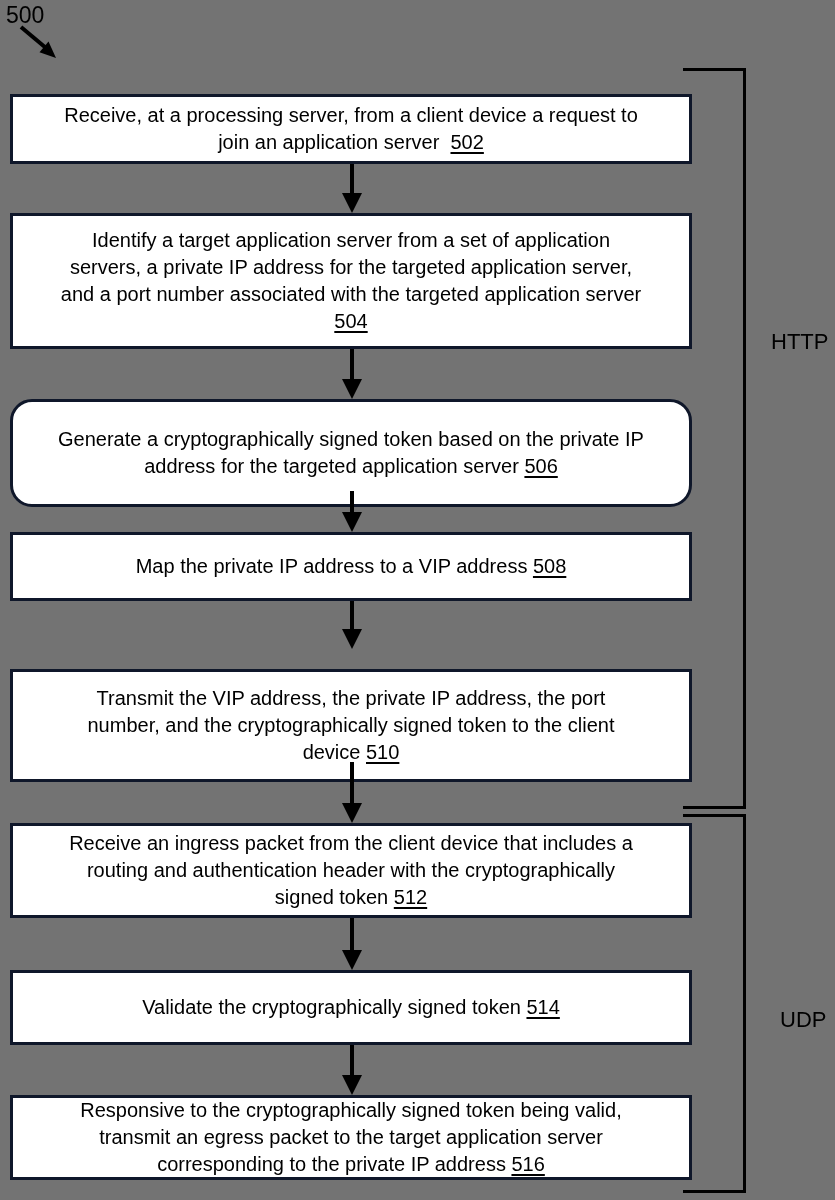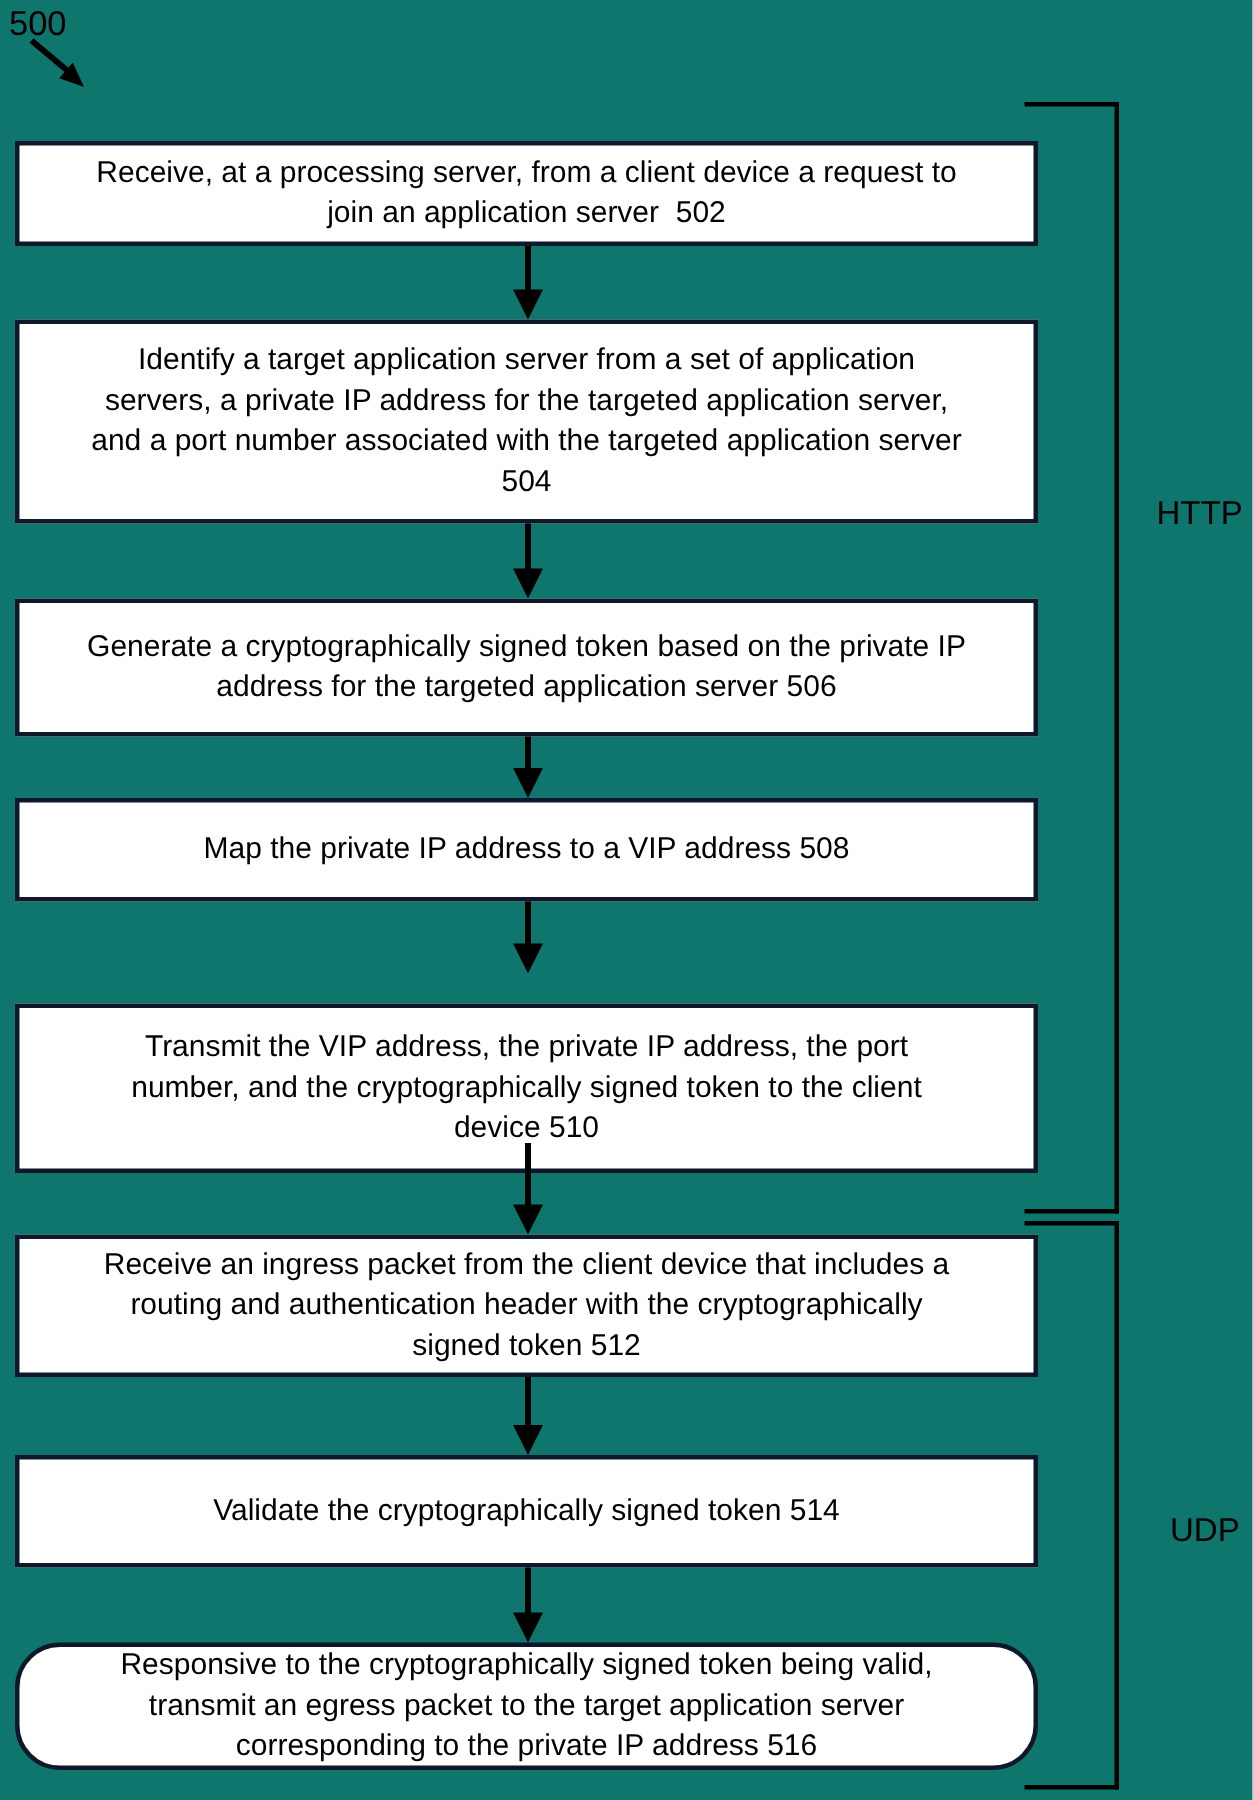--- a/index.html
+++ b/index.html
@@ -1,40 +1,41 @@
 <!DOCTYPE html>
 <html><head>
 <meta charset="utf-8">
 <style>
   html, body { margin: 0; padding: 0; background: #ffffff; }
   .stage {
     position: relative;
     width: 835px;
     height: 1200px;
-    background: #0f766e;
+    background: #737373;
     color: #000000;
     font-family: "Liberation Sans", sans-serif;
     overflow: hidden;
   }
   .step-box {
     position: absolute;
     left: 10px;
     width: 682px;
     box-sizing: border-box;
     border: 3px solid #0f172a;
     background: #fff;
     display: flex;
     align-items: center;
     justify-content: center;
     text-align: center;
     font-size: 20px;
     line-height: 27px;
     padding: 0 8px;
   }
   .ref {
+    text-decoration: underline;
     text-decoration-thickness: 2px;
     text-underline-offset: 3px;
   }
   .arrow-line {
     position: absolute;
     left: 350px;
     width: 4px;
     background: #000;
   }
   .arrow-head {
@@ -83,36 +84,36 @@
     <line x1="21" y1="27" x2="46" y2="48" stroke="#000" stroke-width="4"></line>
     <polygon points="56,58 39.5,52.2 48.5,41.6" fill="#000"></polygon>
   </svg>
 
   <div class="step-box" style="top:94px;  height:70px;">
       <div>Receive, at a processing server, from a client device a request to<br>join an application server &nbsp;<span class="ref">502</span></div>
     </div>
   <div class="step-box" style="top:213px; height:136px;">
       <div>Identify a target application server from a set of application<br>servers, a private IP address for the targeted application server,<br>and a port number associated with the targeted application server<br><span class="ref">504</span></div>
     </div>
-  <div class="step-box" style="top:399px; height:92px;">
+  <div class="step-box" style="top:399px; height:108px;border-radius:22px;">
       <div>Generate a cryptographically signed token based on the private IP<br>address for the targeted application server <span class="ref">506</span></div>
     </div>
   <div class="step-box" style="top:532px; height:69px;">
       <div>Map the private IP address to a VIP address <span class="ref">508</span></div>
     </div>
   <div class="step-box" style="top:669px; height:113px;">
       <div>Transmit the VIP address, the private IP address, the port<br>number, and the cryptographically signed token to the client<br>device <span class="ref">510</span></div>
     </div>
   <div class="step-box" style="top:823px; height:95px;">
       <div>Receive an ingress packet from the client device that includes a<br>routing and authentication header with the cryptographically<br>signed token <span class="ref">512</span></div>
     </div>
   <div class="step-box" style="top:970px; height:75px;">
       <div>Validate the cryptographically signed token <span class="ref">514</span></div>
     </div>
-  <div class="step-box" style="top:1095px;height:85px;border-radius:30px;">
+  <div class="step-box" style="top:1095px;height:85px;">
       <div>Responsive to the cryptographically signed token being valid,<br>transmit an egress packet to the target application server<br>corresponding to the private IP address <span class="ref">516</span></div>
     </div>
 
   <div>
     <div class="arrow-line" style="top:164px; height:30px;"></div>
     <div class="arrow-head" style="top:193px;"></div>
   </div>
   <div>
     <div class="arrow-line" style="top:349px; height:31px;"></div>
     <div class="arrow-head" style="top:379px;"></div>

